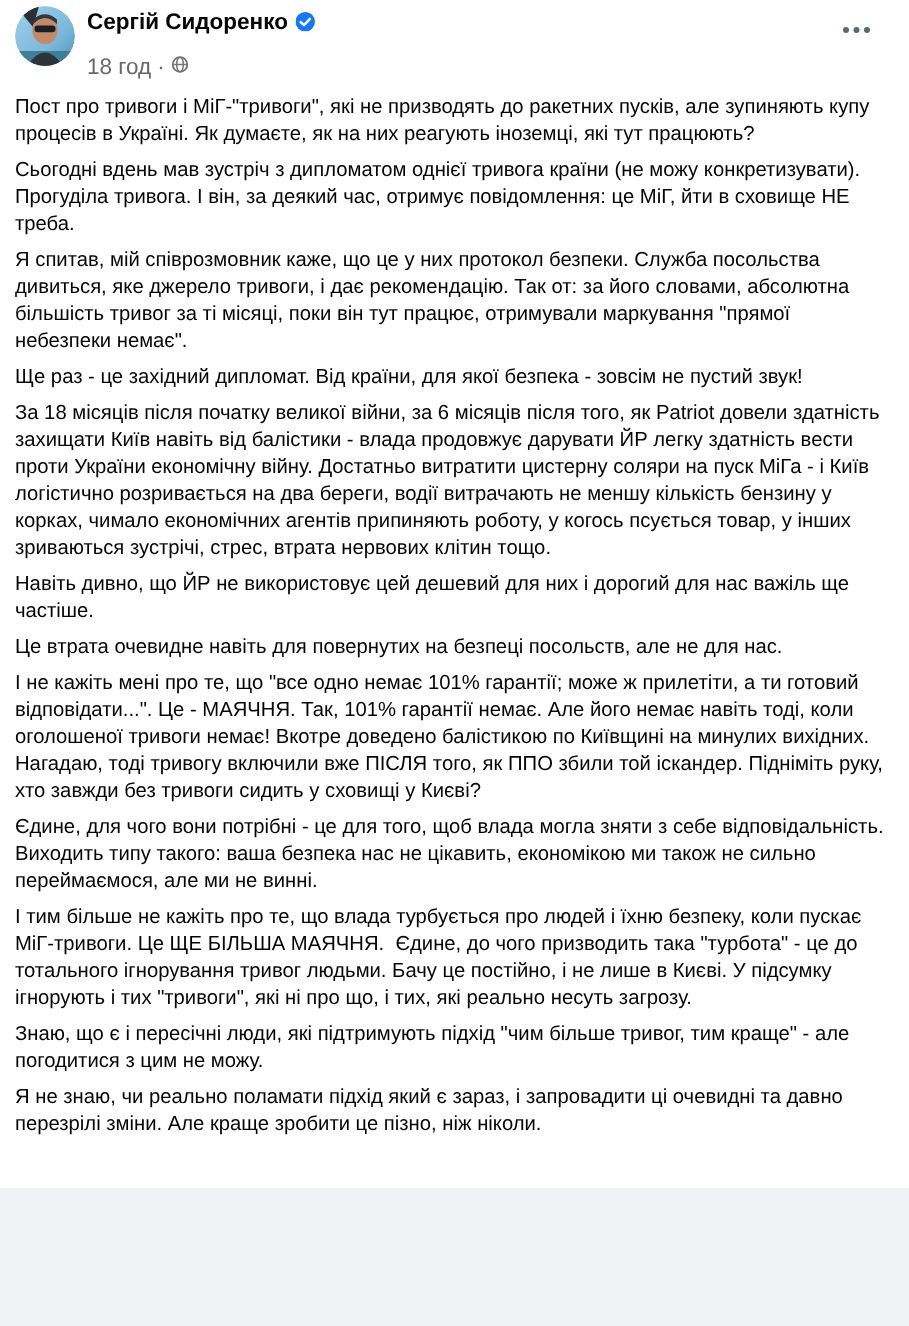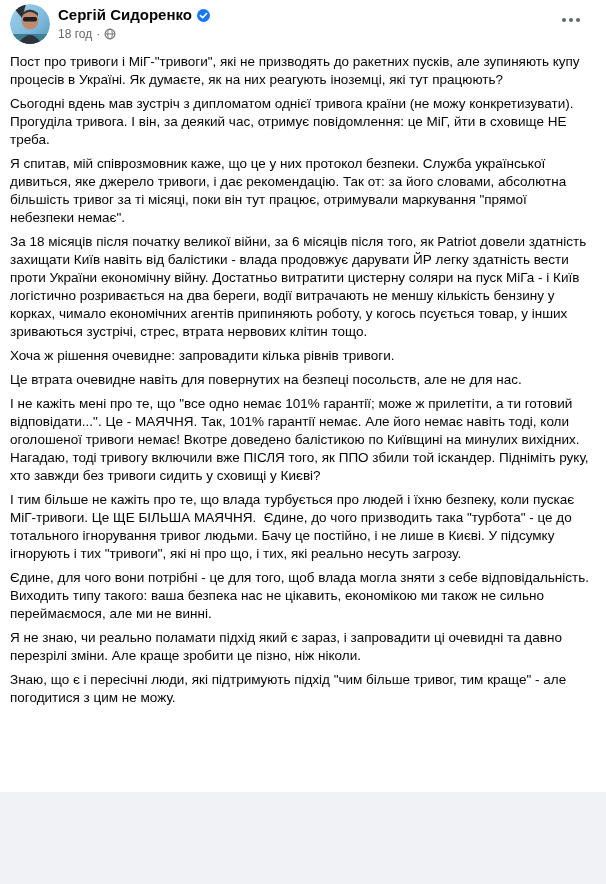--- a/index.html
+++ b/index.html
@@ -8,21 +8,21 @@
     font-family:"Liberation Sans","DejaVu Sans",sans-serif;
     color:#050505;position:relative;box-sizing:border-box;
   }
   
   .header{position:relative;display:flex;align-items:flex-start;padding:4px 16px 5px 10px;}
   .avatar{width:40px;height:40px;border-radius:50%;overflow:hidden;flex-shrink:0;cursor:pointer;display:block;}
   .hmeta{margin-left:8px;padding-top:1px;}
   .name-row{display:flex;align-items:center;gap:5px;}
   .author{font-size:15px;font-weight:700;color:#050505;line-height:19px;cursor:pointer;}
   .badge{width:13px;height:13px;display:inline-block;}
-  .meta-row{display:flex;align-items:center;gap:4px;font-size:12px;color:#65676b;line-height:16px;margin-top:2px;}
+  .meta-row{display:flex;align-items:flex-start;gap:4px;font-size:15px;color:#65676b;line-height:16px;margin-top:13px;}
   .meta-row .ts{cursor:pointer;}
   .globe{width:12px;height:12px;display:inline-block;opacity:.9;}
   .more-btn{
     position:absolute;right:20px;top:14px;border:none;background:transparent;
     padding:4px 6px;cursor:pointer;display:flex;gap:3px;align-items:center;border-radius:4px;
   }
   .more-btn i{width:4px;height:4px;border-radius:50%;background:#606770;display:block;}
   
   .post-body{padding:4px 12px 0 10px;font-size:13.5px;line-height:18px;color:#050505;}
   .post-body p{margin:0 0 6px 0;white-space:pre-wrap;}
@@ -85,24 +85,25 @@
       <i></i>
       <i></i>
       <i></i>
     </button>
   </div>
 
   <div class="post-body">
 
   <p>Пост про тривоги і МіГ-"тривоги", які не призводять до ракетних пусків, але зупиняють купу процесів в Україні. Як думаєте, як на них реагують іноземці, які тут працюють?</p>
       <p>Сьогодні вдень мав зустріч з дипломатом однієї тривога країни (не можу конкретизувати). Прогуділа тривога. І він, за деякий час, отримує повідомлення: це МіГ, йти в сховище НЕ треба.</p>
-      <p>Я спитав, мій співрозмовник каже, що це у них протокол безпеки. Служба української дивиться, яке джерело тривоги, і дає рекомендацію. Так от: за його словами, абсолютна більшість тривог за ті місяці, поки він тут працює, отримували маркування "прямої небезпеки немає".</p>
+      <p>Я спитав, мій співрозмовник каже, що це у них протокол безпеки. Служба посольства дивиться, яке джерело тривоги, і дає рекомендацію. Так от: за його словами, абсолютна більшість тривог за ті місяці, поки він тут працює, отримували маркування "прямої небезпеки немає".</p>
+      <p>Ще раз - це західний дипломат. Від країни, для якої безпека - зовсім не пустий звук!</p>
       <p>За 18 місяців після початку великої війни, за 6 місяців після того, як Patriot довели здатність захищати Київ навіть від балістики - влада продовжує дарувати ЙР легку здатність вести проти України економічну війну. Достатньо витратити цистерну соляри на пуск МіГа - і Київ логістично розривається на два береги, водії витрачають не меншу кількість бензину у корках, чимало економічних агентів припиняють роботу, у когось псується товар, у інших зриваються зустрічі, стрес, втрата нервових клітин тощо.</p>
-      <p>Хоча ж рішення очевидне: запровадити кілька рівнів тривоги.</p>
+      <p>Навіть дивно, що ЙР не використовує цей дешевий для них і дорогий для нас важіль ще частіше.</p>
       <p>Це втрата очевидне навіть для повернутих на безпеці посольств, але не для нас.</p>
       <p>І не кажіть мені про те, що "все одно немає 101% гарантії; може ж прилетіти, а ти готовий відповідати...". Це - МАЯЧНЯ. Так, 101% гарантії немає. Але його немає навіть тоді, коли оголошеної тривоги немає! Вкотре доведено балістикою по Київщині на минулих вихідних. Нагадаю, тоді тривогу включили вже ПІСЛЯ того, як ППО збили той іскандер. Підніміть руку, хто завжди без тривоги сидить у сховищі у Києві?</p>
+      <p>Єдине, для чого вони потрібні - це для того, щоб влада могла зняти з себе відповідальність. Виходить типу такого: ваша безпека нас не цікавить, економікою ми також не сильно переймаємося, але ми не винні.</p>
       <p>І тим більше не кажіть про те, що влада турбується про людей і їхню безпеку, коли пускає МіГ-тривоги. Це ЩЕ БІЛЬША МАЯЧНЯ.  Єдине, до чого призводить така "турбота" - це до тотального ігнорування тривог людьми. Бачу це постійно, і не лише в Києві. У підсумку ігнорують і тих "тривоги", які ні про що, і тих, які реально несуть загрозу.</p>
-      <p>Єдине, для чого вони потрібні - це для того, щоб влада могла зняти з себе відповідальність. Виходить типу такого: ваша безпека нас не цікавить, економікою ми також не сильно переймаємося, але ми не винні.</p>
+      <p>Знаю, що є і пересічні люди, які підтримують підхід "чим більше тривог, тим краще" - але погодитися з цим не можу.</p>
       <p>Я не знаю, чи реально поламати підхід який є зараз, і запровадити ці очевидні та давно перезрілі зміни. Але краще зробити це пізно, ніж ніколи.</p>
-      <p>Знаю, що є і пересічні люди, які підтримують підхід "чим більше тривог, тим краще" - але погодитися з цим не можу.</p>
     </div>
 
 </div>
 
 </body></html>

